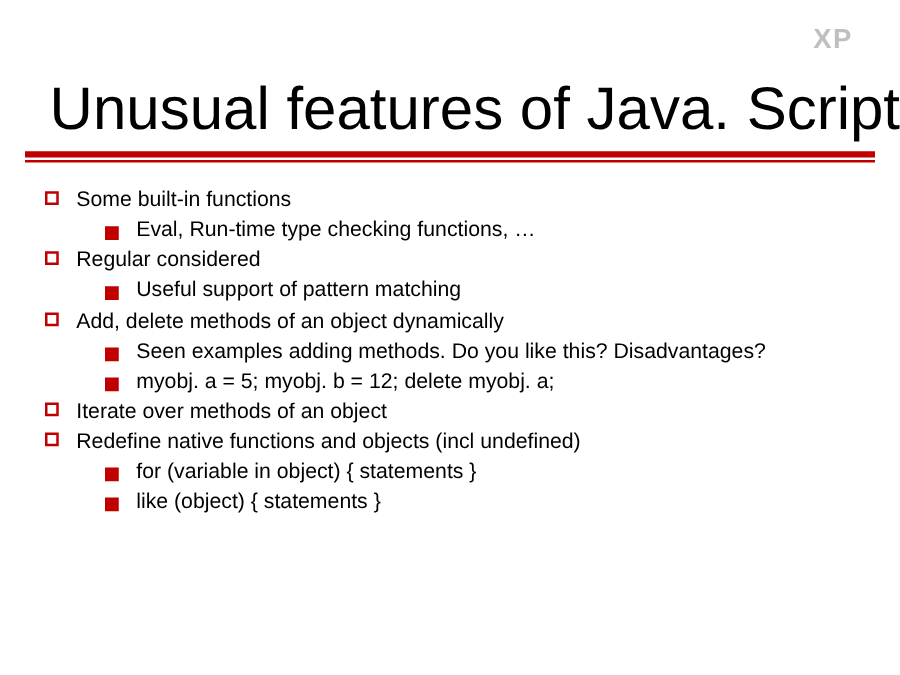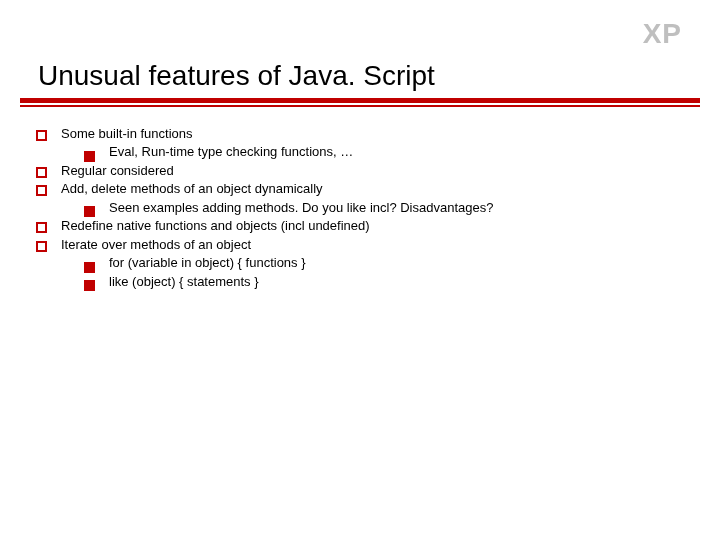--- a/index.html
+++ b/index.html
@@ -10,55 +10,56 @@
     font-family: Arial, Helvetica, sans-serif;
     overflow: hidden;
     position: relative;
   }
   .xp-label {
     position: absolute;
     top: 18px;
     right: 38px;
     color: #bfbfbf;
     font-weight: bold;
-    font-size: 28px;
+    font-size: 22px;
     letter-spacing: 1px;
   }
   .title {
-    font-size: 28px;
+    font-size: 48px;
     font-weight: normal;
     color: #000;
     padding: 60px 0 0 38px;
+    text-align: right;
   }
   .rule-group {
     margin: 6px 20px 12px 20px;
   }
   .rule-thick {
     height: 5px;
     background: #c00000;
     margin-bottom: 2px;
   }
   .rule-thin {
     height: 2px;
     background: #c00000;
   }
   .content {
     padding: 6px 30px 0 36px;
-    font-size: 13px;
+    font-size: 17px;
     color: #000;
     line-height: 1.42;
   }
   .item-l1 {
     display: flex;
     align-items: flex-start;
     margin-bottom: 0;
   }
   .item-l2 {
     display: flex;
-    align-items: flex-end;
+    align-items: center;
     margin-left: 48px;
     margin-bottom: 0;
   }
   .bullet-hollow {
     display: inline-block;
     width: 11px;
     height: 11px;
     border: 2px solid #c00000;
     margin-right: 14px;
     margin-top: 5px;
@@ -93,37 +94,45 @@
       <span class="text">Some built-in functions</span>
     </div>
     <div class="item-l2">
       <span class="bullet-solid"></span>
       <span class="text">Eval, Run-time type checking functions, …</span>
     </div>
     <div class="item-l1">
       <span class="bullet-hollow"></span>
       <span class="text">Regular considered</span>
     </div>
+    <div class="item-l2">
+      <span class="bullet-solid"></span>
+      <span class="text">Useful support of pattern matching</span>
+    </div>
     <div class="item-l1">
       <span class="bullet-hollow"></span>
       <span class="text">Add, delete methods of an object dynamically</span>
     </div>
     <div class="item-l2">
       <span class="bullet-solid"></span>
-      <span class="text">Seen examples adding methods. Do you like incl? Disadvantages?</span>
+      <span class="text">Seen examples adding methods. Do you like this? Disadvantages?</span>
+    </div>
+    <div class="item-l2">
+      <span class="bullet-solid"></span>
+      <span class="text">myobj. a = 5; myobj. b = 12; delete myobj. a;</span>
+    </div>
+    <div class="item-l1">
+      <span class="bullet-hollow"></span>
+      <span class="text">Iterate over methods of an object</span>
     </div>
     <div class="item-l1">
       <span class="bullet-hollow"></span>
       <span class="text">Redefine native functions and objects (incl undefined)</span>
     </div>
-    <div class="item-l1">
-      <span class="bullet-hollow"></span>
-      <span class="text">Iterate over methods of an object</span>
-    </div>
     <div class="item-l2">
       <span class="bullet-solid"></span>
-      <span class="text">for (variable in object) { functions }</span>
+      <span class="text">for (variable in object) { statements }</span>
     </div>
     <div class="item-l2">
       <span class="bullet-solid"></span>
       <span class="text">like (object) { statements }</span>
     </div>
   </div>
 
 </body></html>

